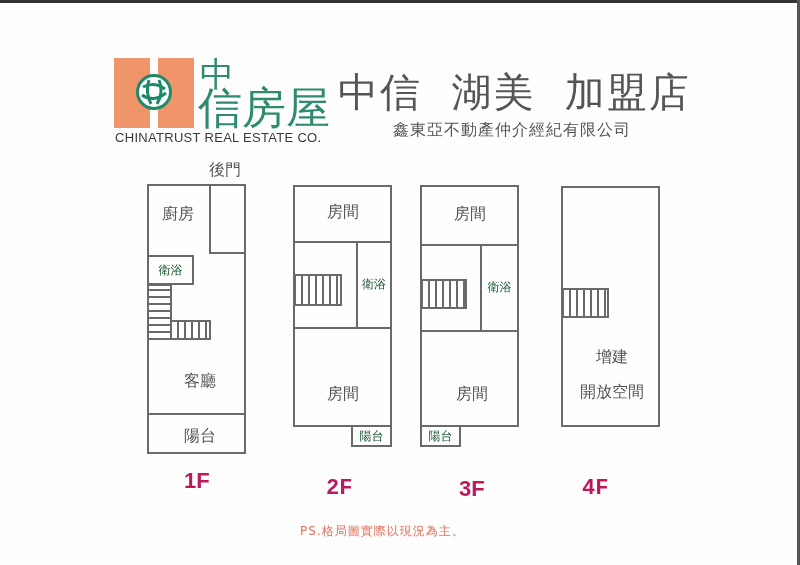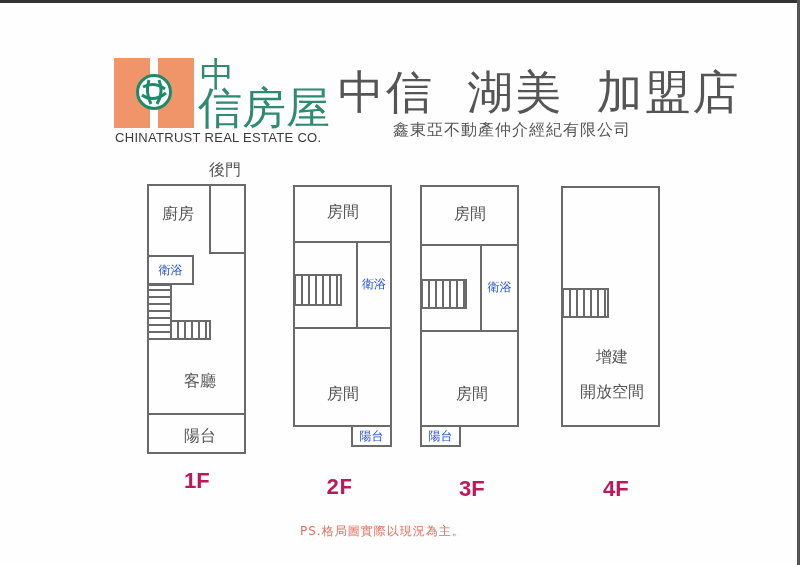--- a/index.html
+++ b/index.html
@@ -11,28 +11,28 @@
   
   .logo-box{left:114px;top:58px;width:80px;height:70px;}
   .logo-l{left:0;top:0;width:36px;height:70px;background:#f0956a;}
   .logo-r{left:44px;top:0;width:36px;height:70px;background:#f0956a;}
   .logo-mid{left:30px;top:22px;width:20px;height:24px;background:#f6c1a3;}
   .globe{left:22px;top:16px;width:36px;height:36px;border-radius:50%;background:#fff;border:3px solid #1e8a6a;box-sizing:border-box;}
   .globe svg{position:absolute;left:0;top:0;}
   .logo-cn1{left:200px;top:56px;font-size:34px;color:#2e8b6f;line-height:36px;}
   .logo-cn2{left:198px;top:90px;font-size:44px;color:#2e8b6f;line-height:36px;letter-spacing:0px;}
   .logo-en{left:115px;top:130px;font-size:13px;color:#3a3a3a;letter-spacing:0.3px;font-family:"Liberation Sans",sans-serif;}
-  .title{left:338px;top:70px;font-size:46px;color:#555;line-height:44px;letter-spacing:2px;font-family:"DejaVu Serif",serif;}
+  .title{left:338px;top:70px;font-size:40px;color:#555;line-height:44px;letter-spacing:2px;font-family:"DejaVu Serif",serif;}
   .subtitle{left:393px;top:120px;font-size:16px;color:#555;letter-spacing:1px;font-family:"DejaVu Serif",serif;}
   
   .wall{position:absolute;border:2px solid #6a6a6a;box-sizing:border-box;}
   .hline{position:absolute;height:2px;background:#6a6a6a;}
   .vline{position:absolute;width:2px;background:#6a6a6a;}
   .room{position:absolute;font-size:16px;color:#555;text-align:center;line-height:18px;}
-  .room-sm{position:absolute;font-size:12px;color:#1d4ed8;text-align:center;font-family:Liberation Mono, monospace;}
+  .room-sm{position:absolute;font-size:12px;color:#14532d;text-align:center;font-family:Liberation Mono, monospace;}
   .stair-v{position:absolute;border:2px solid #6a6a6a;box-sizing:border-box;
            background:repeating-linear-gradient(90deg,#fff 0,#fff 5px,#6a6a6a 5px,#6a6a6a 7px);}
   .stair-h{position:absolute;border:2px solid #6a6a6a;box-sizing:border-box;
            background:repeating-linear-gradient(0deg,#fff 0,#fff 5px,#6a6a6a 5px,#6a6a6a 7px);}
   .floor-label{position:absolute;font-size:22px;font-weight:bold;color:#be185d;font-family:"Liberation Sans",sans-serif;}
   .note{left:300px;top:523px;font-size:12px;color:#e0705a;letter-spacing:1px;}
 </style>
 </head>
 <body>
 
@@ -101,16 +101,16 @@
   <div class="wall" style="left:420px;top:425px;width:41px;height:22px;"></div>
   <div class="room-sm" style="left:422px;top:428px;width:37px;">陽台</div>
   <div class="floor-label" style="left:459px;top:476px;">3F</div>
 </div>
 
 <div>
   <div class="wall" style="left:561px;top:186px;width:99px;height:241px;"></div>
   <div class="stair-v" style="left:562px;top:288px;width:47px;height:30px;"></div>
   <div class="room" style="left:572px;top:348px;width:80px;">增建</div>
   <div class="room" style="left:572px;top:367px;width:80px;margin-top:16px;">開放空間</div>
-  <div class="floor-label" style="left:603px;top:476px;">4F</div>
+  <div class="floor-label" style="left:582px;top:476px;font-family:Liberation Mono, monospace;">4F</div>
 </div>
 
 <div class="abs note">PS.格局圖實際以現況為主。</div>
 
 </body></html>

